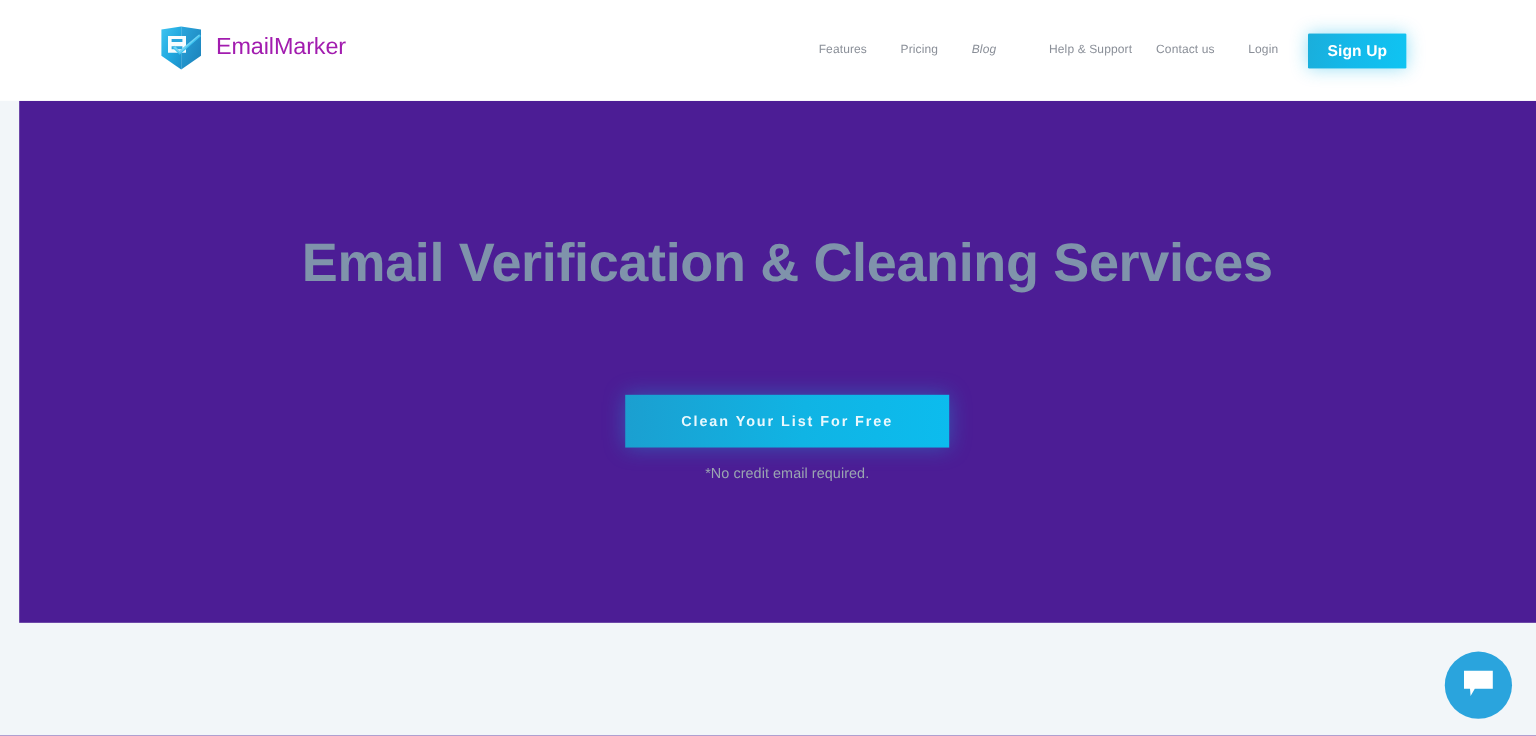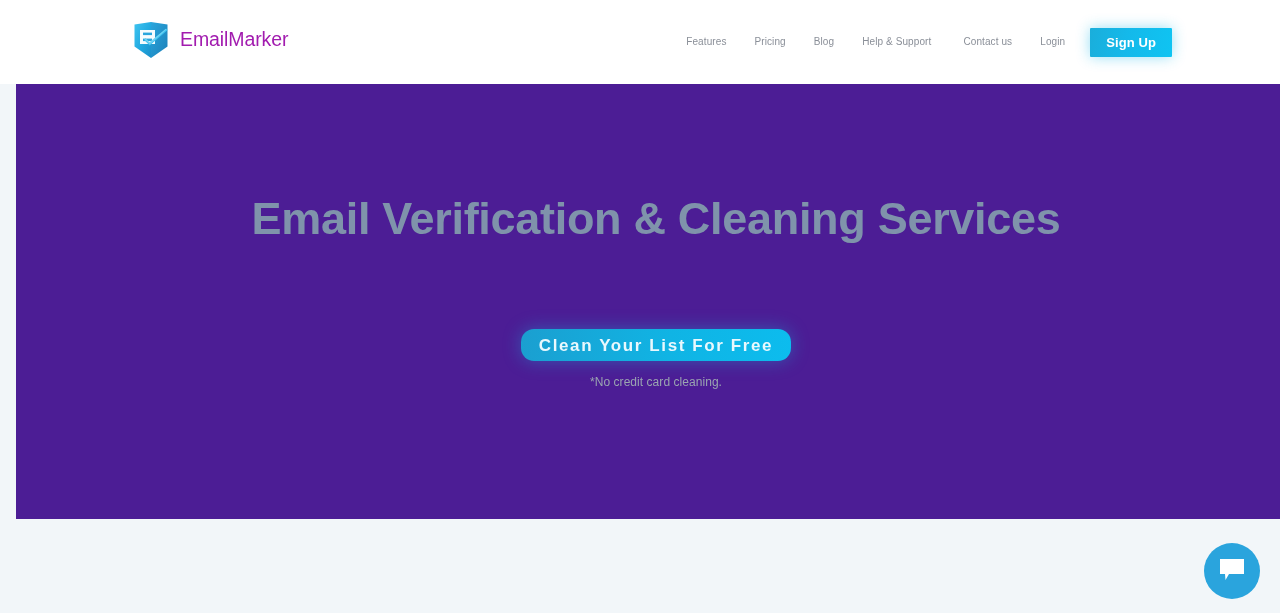--- a/index.html
+++ b/index.html
@@ -76,22 +76,22 @@
     font-size: 10px;
     color: #8a8f98;
     text-decoration: none;
     white-space: nowrap;
     letter-spacing: 0.1px;
     line-height: 1;
   }
 
   .nav-link.gap-features { margin-right: 28px; }
   .nav-link.gap-pricing  { margin-right: 28px; }
-  .nav-link.gap-blog     { margin-right: 28px; }
-  .nav-link.gap-help     { margin-right: 32px; }
+  .nav-link.gap-blog     { margin-right: 44px; font-style: italic; }
+  .nav-link.gap-help     { margin-right: 20px; }
   .nav-link.gap-contact  { margin-right: 28px; }
   .nav-link.gap-login    { margin-right: 25px; }
 
   .signup-btn {
     display: inline-flex;
     align-items: center;
     justify-content: center;
     height: 29px;
     padding: 0 16px;
     background: linear-gradient(100deg, #1aaedb 0%, #14b9ea 45%, #0fc4f2 100%);
@@ -151,28 +151,28 @@
     display: flex;
     flex-direction: column;
     align-items: center;
   }
 
   .cta-btn {
     display: inline-flex;
     align-items: center;
     justify-content: center;
     width: 270px;
-    height: 32px;
+    height: 44px;
     background: linear-gradient(95deg, #1b9fd0 0%, #10b4e4 55%, #0cbcee 100%);
     color: #e9f8fd;
-    font-size: 17px;
+    font-size: 12px;
     font-weight: 700;
     letter-spacing: 1.6px;
     border: none;
-    border-radius: 13px;
+    border-radius: 0;
     box-shadow: 0 0 18px rgba(23, 172, 222, 0.40);
     cursor: pointer;
     font-family: "Liberation Sans", sans-serif;
     line-height: 1;
   }
 
   .cta-note {
     margin-top: 15px;
     font-size: 12px;
     color: #9aa5b1;
@@ -266,21 +266,21 @@
 
   </header>
 
   <section class="hero">
 
     <h1 class="hero-title">Email Verification &amp; Cleaning Services</h1>
 
 
     <div class="cta-wrap">
       <button class="cta-btn">Clean Your List For Free</button>
-      <span class="cta-note">*No credit card cleaning.</span>
+      <span class="cta-note">*No credit email required.</span>
     </div>
 
   </section>
 
 
   <button class="chat-fab">
     <span>
       <svg width="28" height="25" viewBox="0 0 28 25" xmlns="http://www.w3.org/2000/svg">
         <path d="M2 2 H26 V17 H11 L7.5 23 L7 17 H2 Z" fill="#ffffff"></path>
       </svg>

